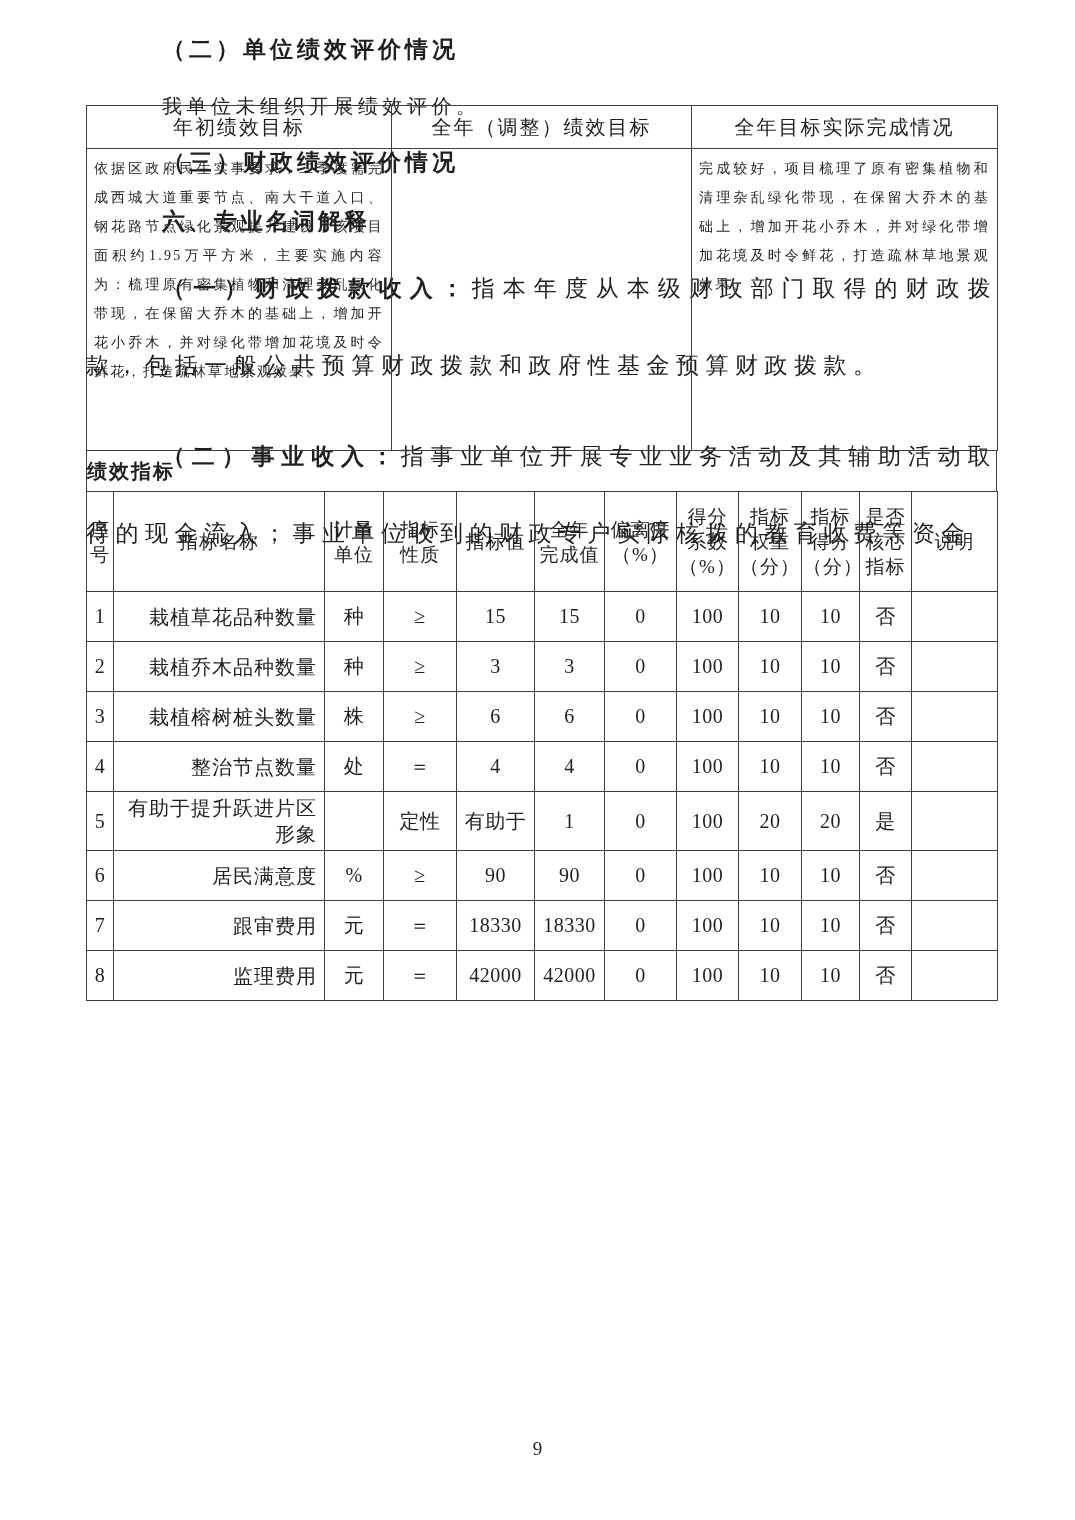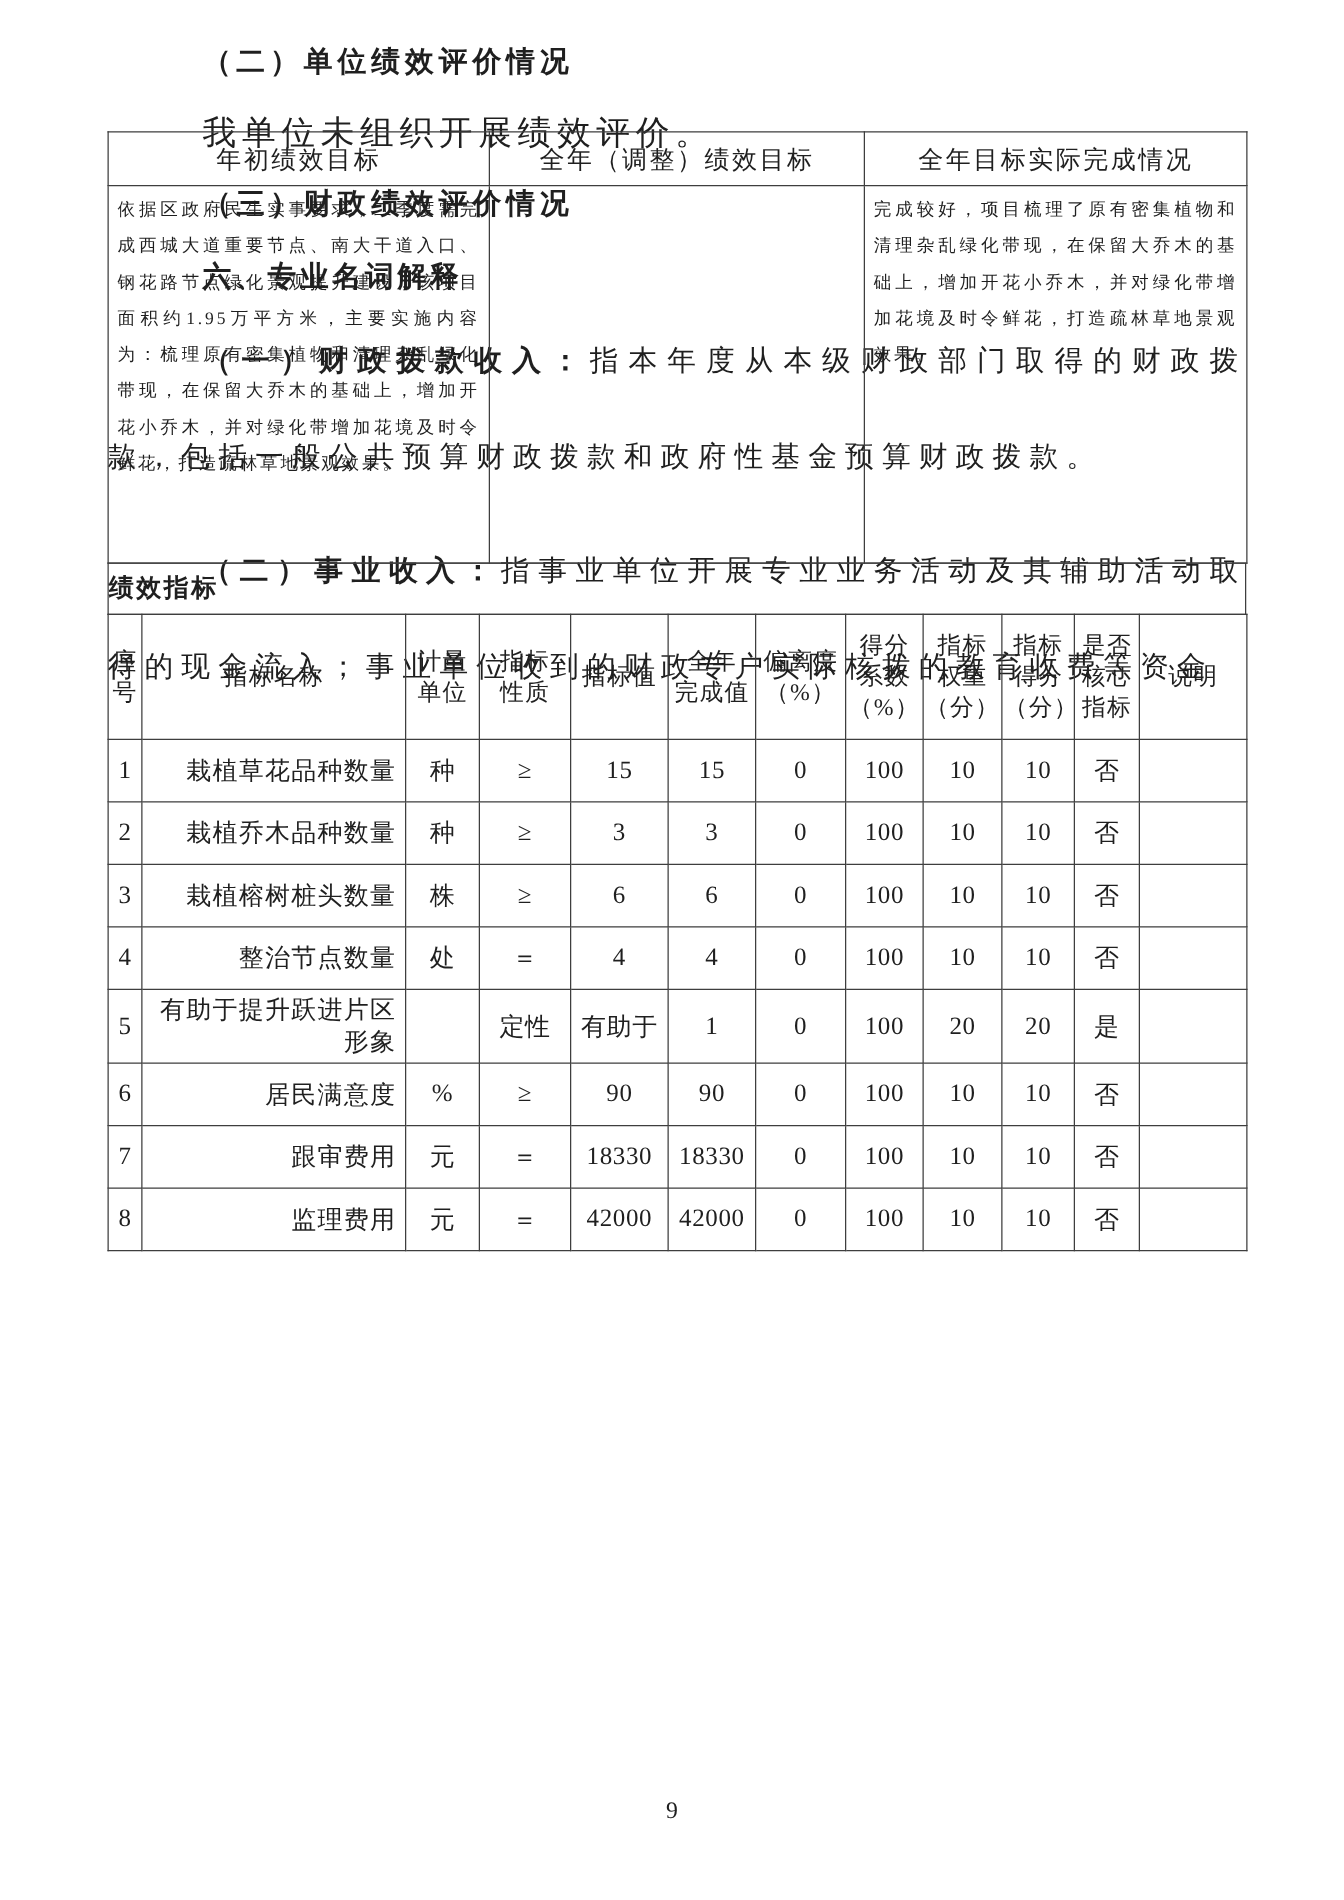--- a/index.html
+++ b/index.html
@@ -55,21 +55,21 @@
     text-indent:76px; line-height:30px;
   }
   .h-serif { margin-top:35px; }
   .h-serif2 { margin-top:27px; }
   .h-sans {
     margin-top:28px;
     font-family:"Liberation Sans","DejaVu Sans",sans-serif;
     letter-spacing:3px;
   }
   .para {
-    margin:26px 0 0 86px; width:911px; font-size:27px;
+    margin:26px 0 0 86px; width:911px; font-size:20px;
     letter-spacing:4.5px; text-indent:76px; line-height:30px;
   }
   .term {
     margin:14px 0 0 86px; width:911px; font-size:23px;
     letter-spacing:6.5px; text-indent:76px; line-height:77px;
     text-align:justify;
   }
   .term .lbl { font-weight:bold; }
   .pageno {
     position:absolute; left:0; top:1438px; width:1075px;

